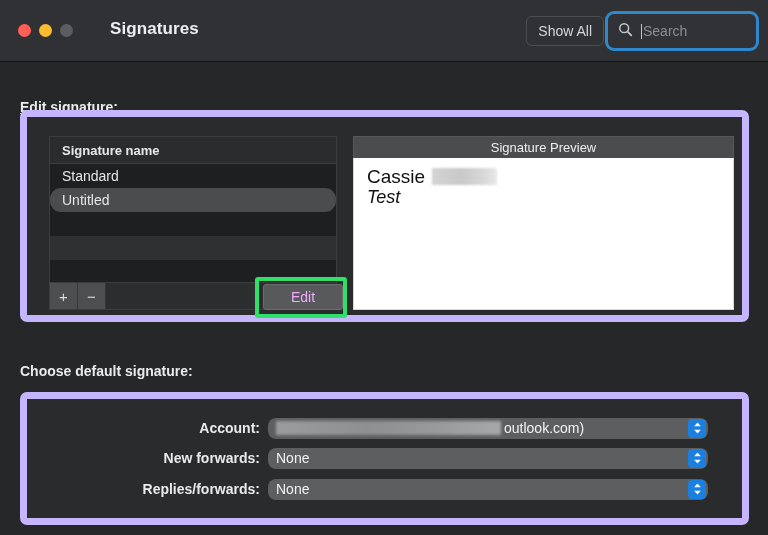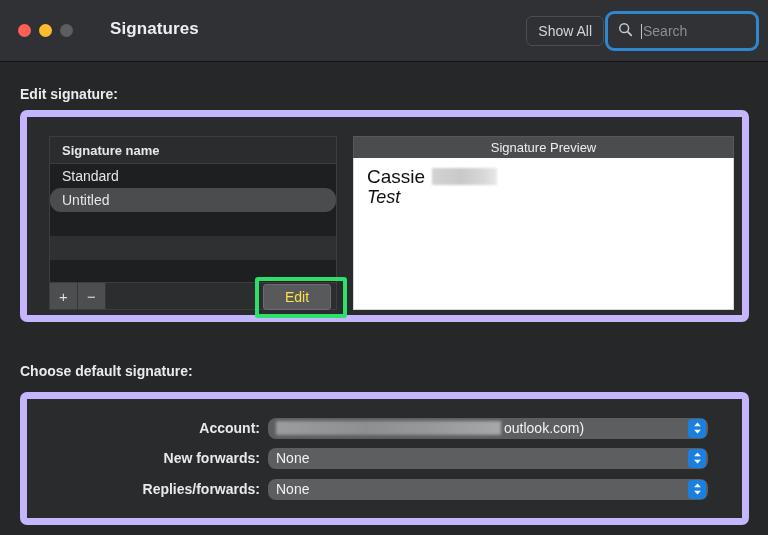--- a/index.html
+++ b/index.html
@@ -109,21 +109,21 @@
     height: 473px;
     background: #262729;
   }
 
   .section-label {
     position: absolute;
     font-size: 14px;
     font-weight: bold;
     color: #e9ebed;
   }
-  #edit-sig-label   { left: 20px; top: 24px; }
+  #edit-sig-label   { left: 20px; top: 37px; text-decoration: underline; }
   #choose-def-label { left: 20px; top: 301px; }
 
   .groupbox {
     position: absolute;
     border: 7px solid #c4b5fd;
     border-radius: 7px;
     background: #2a2b2d;
     box-sizing: border-box;
   }
   #edit-group   { left: 20px; top: 48px;  width: 729px; height: 212px; }
@@ -196,30 +196,30 @@
     left: 228px; top: 160px;
     width: 92px; height: 41px;
     border: 4px solid #2ee06a;
     border-radius: 3px;
     box-sizing: border-box;
     z-index: 5;
   }
   #edit-button {
     position: absolute;
     left: 236px; top: 167px;
-    width: 68px; height: 26px;
+    width: 80px; height: 26px;
     background: #57595b;
     border: 1px solid #6a6c6e;
     border-radius: 3px;
     box-sizing: border-box;
     display: flex;
     align-items: center;
     justify-content: center;
     font-size: 14px;
-    color: #fde047;
+    color: #f0abfc;
     cursor: default;
     z-index: 6;
   }
 
   
   #preview-box {
     position: absolute;
     left: 326px; top: 19px;
     width: 381px; height: 174px;
     box-sizing: border-box;

